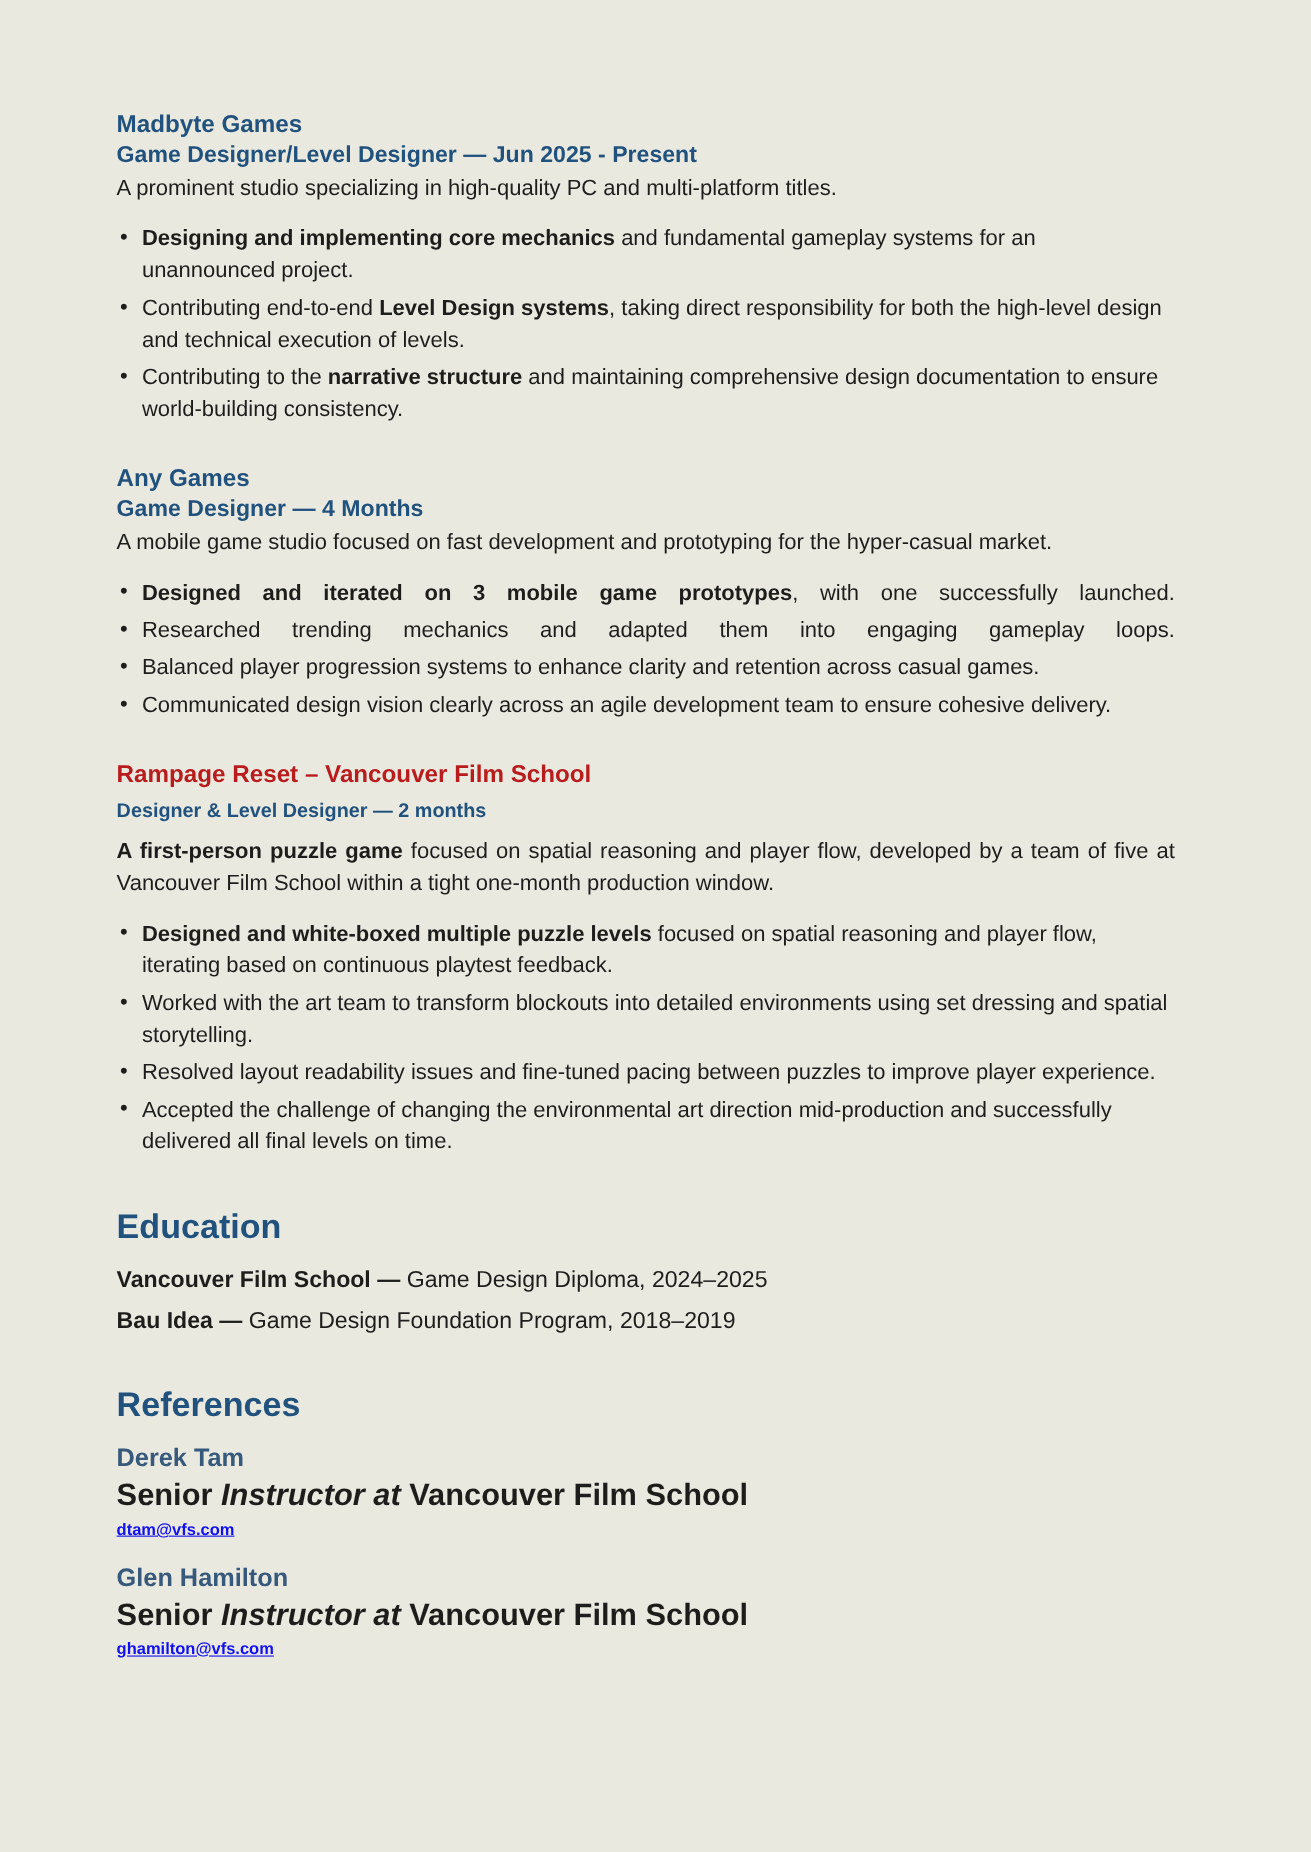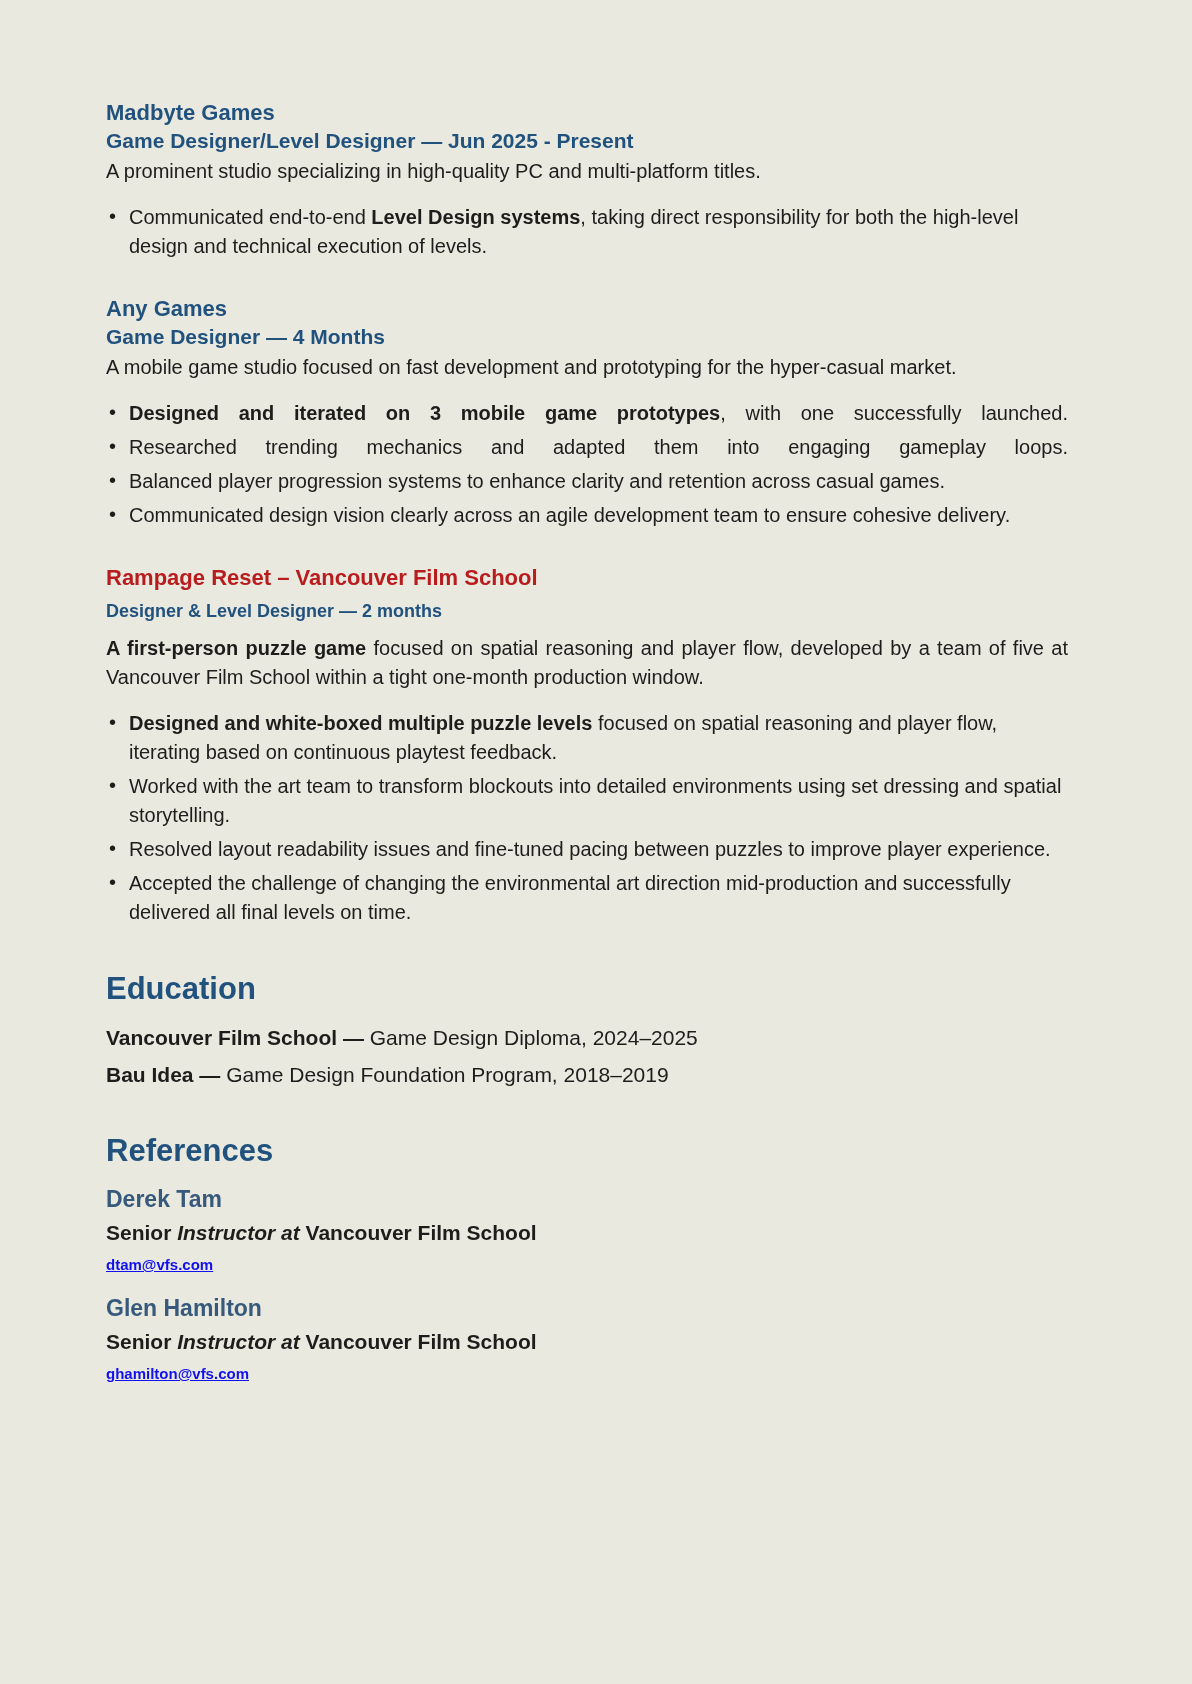--- a/index.html
+++ b/index.html
@@ -91,21 +91,21 @@
   }
   .ref { margin: 0 0 15px 0; }
   .ref-name {
     font-size: 23px;
     line-height: 29px;
     font-weight: 700;
     color: #36597c;
     margin: 0 0 5px 0;
   }
   .ref-title {
-    font-size: 21px;
+    font-size: 28px;
     line-height: 28px;
     font-weight: 700;
     margin: 0 0 4px 0;
   }
   .ref-email {
     display: inline-block;
     font-size: 15px;
     line-height: 28px;
     font-weight: 700;
     color: #1010f0;
@@ -116,21 +116,23 @@
 <body>
 
 <div class="page">
 
   <div id="experience-root">
       <div class="job">
         <h3 class="company">Madbyte Games</h3>
         <h4 class="role">Game Designer/Level Designer — Jun 2025 - Present</h4>
         <p class="summary"><span>A prominent studio specializing in high-quality PC and multi-platform titles.</span></p>
         <ul class="bullets">
-          <li><span>Communicated end-to-end </span><span class="b">Level Design systems</span><span>, taking direct responsibility for both the high-level design and technical execution of levels.</span></li>
+          <li><span class="b">Designing and implementing core mechanics</span><span> and fundamental gameplay systems for an unannounced project.</span></li>
+          <li><span>Contributing end-to-end </span><span class="b">Level Design systems</span><span>, taking direct responsibility for both the high-level design and technical execution of levels.</span></li>
+          <li><span>Contributing to the </span><span class="b">narrative structure</span><span> and maintaining comprehensive design documentation to ensure world-building consistency.</span></li>
         </ul>
       </div>
       <div class="job">
         <h3 class="company">Any Games</h3>
         <h4 class="role">Game Designer — 4 Months</h4>
         <p class="summary justify"><span>A mobile game studio focused on fast development and prototyping for the hyper-casual market.</span></p>
         <ul class="bullets">
           <li class="justify spread"><span class="b">Designed and iterated on 3 mobile game prototypes</span><span>, with one successfully launched.</span></li>
           <li class="justify spread"><span>Researched trending mechanics and adapted them into engaging gameplay loops.</span></li>
           <li class="justify"><span>Balanced player progression systems to enhance clarity and retention across casual games.</span></li>

